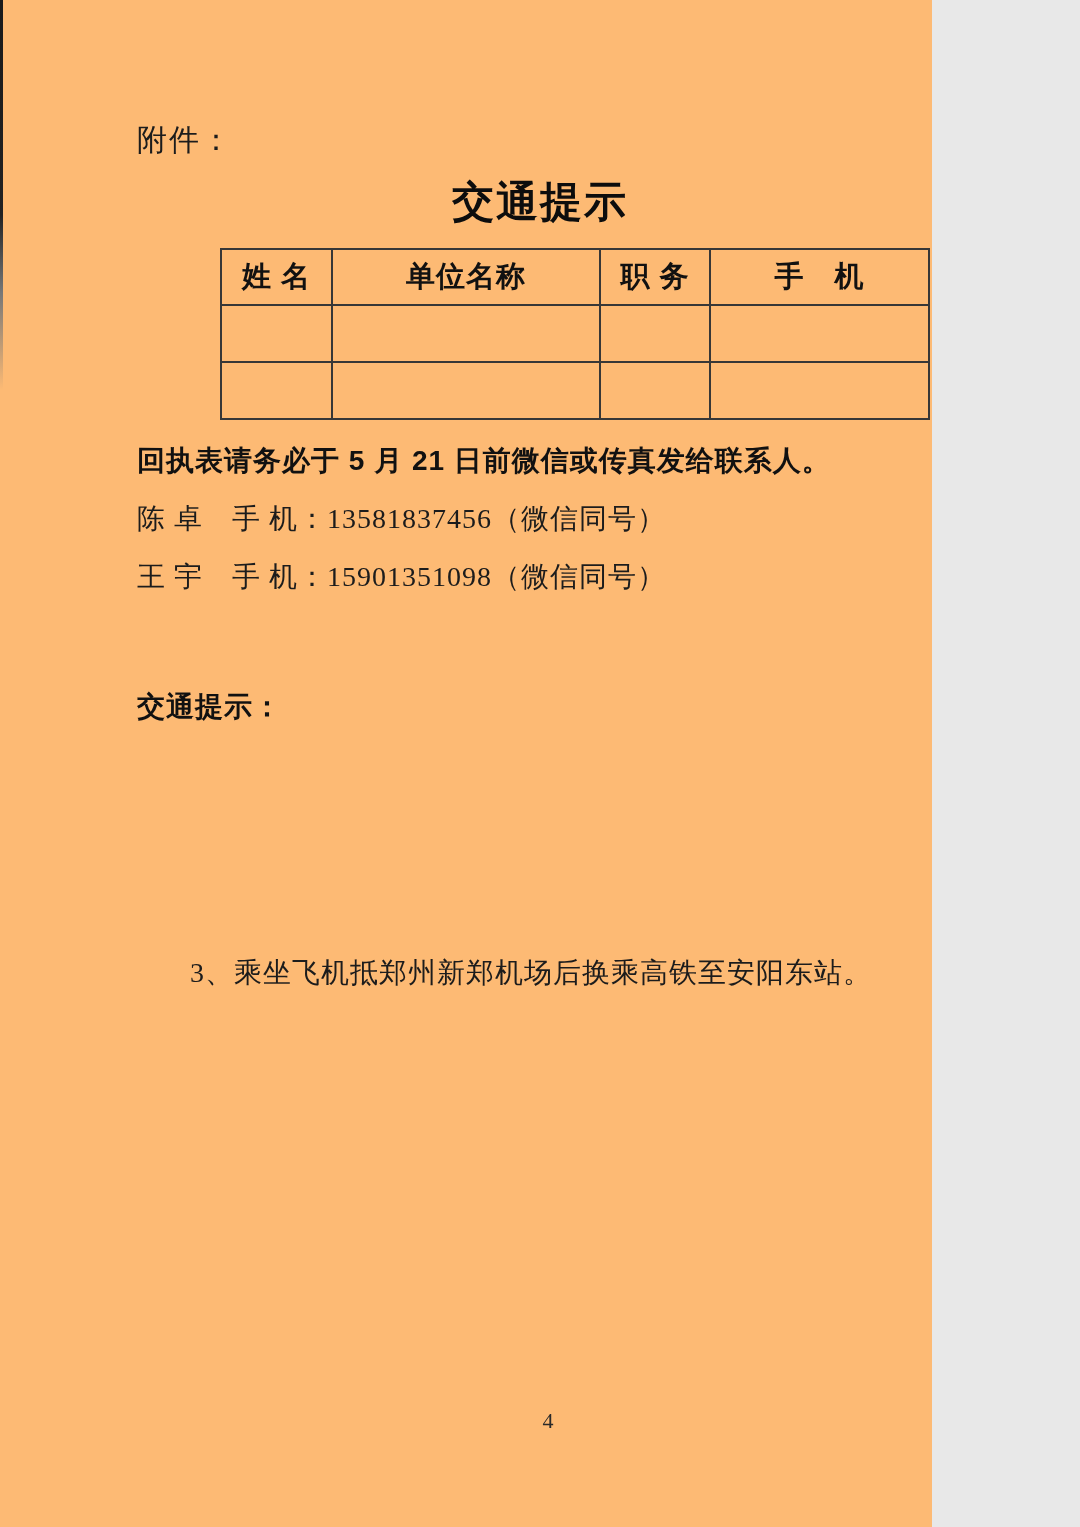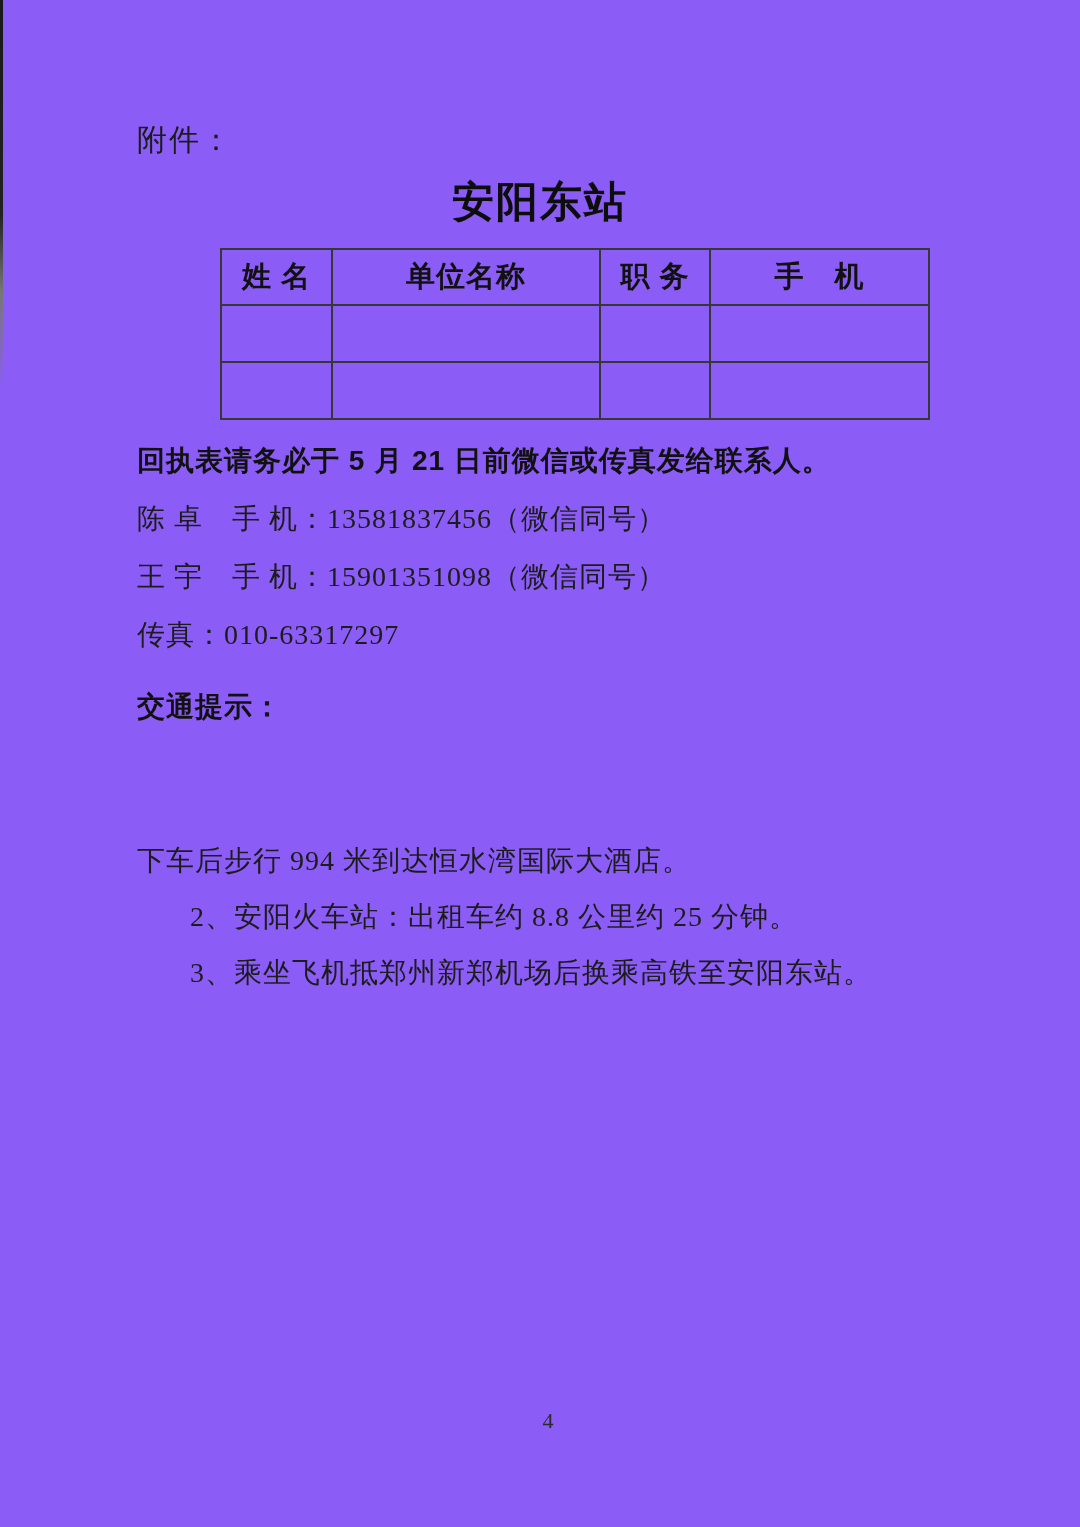--- a/index.html
+++ b/index.html
@@ -1,20 +1,20 @@
 <!DOCTYPE html>
 <html><head>
 <meta charset="utf-8">
 <style>
   html, body { margin: 0; padding: 0; background: #e8e8e8; }
   .page {
     position: relative;
-    width: 1080px;
+    width: 932px;
     height: 1527px;
-    background: #8b5cf6;
+    background: #fdba74;
     overflow: hidden;
     font-family: "Liberation Serif", "DejaVu Serif", serif;
     color: #1c1c1c;
   }
   .scan-edge {
     position: absolute;
     left: 0; top: 0;
     width: 3px; height: 390px;
     background: linear-gradient(to bottom, #1a1a1a 0%, #222 55%, #777 75%, rgba(180,180,180,0) 100%);
   }
@@ -87,21 +87,21 @@
 </style>
 </head>
 <body>
 
 <div class="page">
 
   <div class="scan-edge"></div>
 
   <div class="attachment">附件：</div>
 
-  <div class="doc-title">安阳东站</div>
+  <div class="doc-title">交通提示</div>
 
   <table class="reply-table">
     <colgroup>
       <col class="col-name">
       <col class="col-unit">
       <col class="col-title">
       <col class="col-phone">
     </colgroup>
     <thead>
       <tr>
@@ -126,27 +126,24 @@
       </tr>
     </tbody>
   </table>
 
   <div class="line boldtext" style="top: 444px;">回执表请务必于 5 月 21 日前微信或传真发给联系人。</div>
 
   <div class="line" style="top: 502px;">陈 卓　手 机：13581837456（微信同号）</div>
 
   <div class="line" style="top: 560px;">王 宇　手 机：15901351098（微信同号）</div>
 
-  <div class="line" style="top: 618px;">传真：010-63317297</div>
 
   <div class="line boldtext" style="top: 674px; margin-top: 16px;">交通提示：</div>
 
 
 
-  <div class="line" style="top: 844px;">下车后步行 994 米到达恒水湾国际大酒店。</div>
 
-  <div class="line indent" style="top: 900px;">2、安阳火车站：出租车约 8.8 公里约 25 分钟。</div>
 
   <div class="line indent" style="top: 956px;">3、乘坐飞机抵郑州新郑机场后换乘高铁至安阳东站。</div>
 
   <div class="page-number">4</div>
 
 </div>
 
 </body></html>

